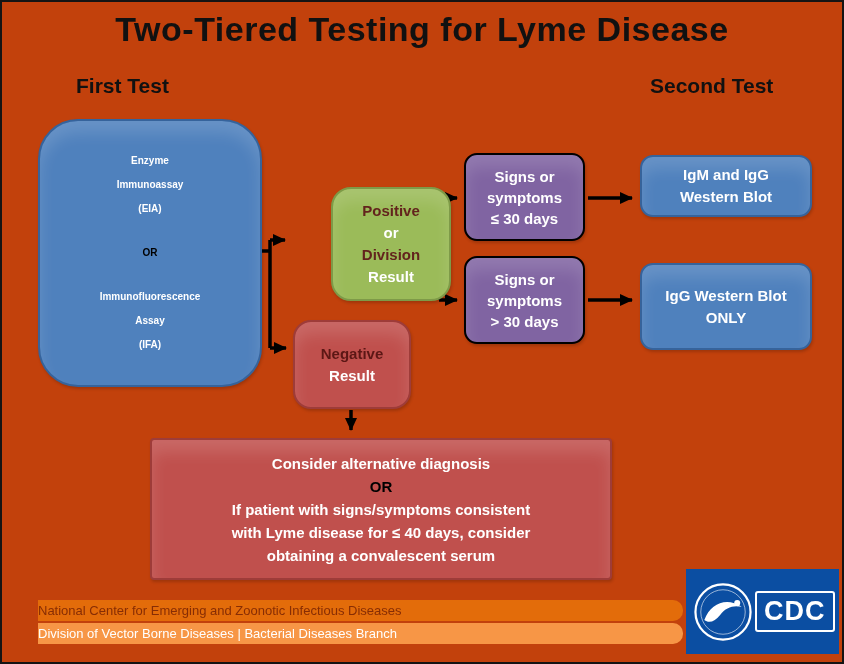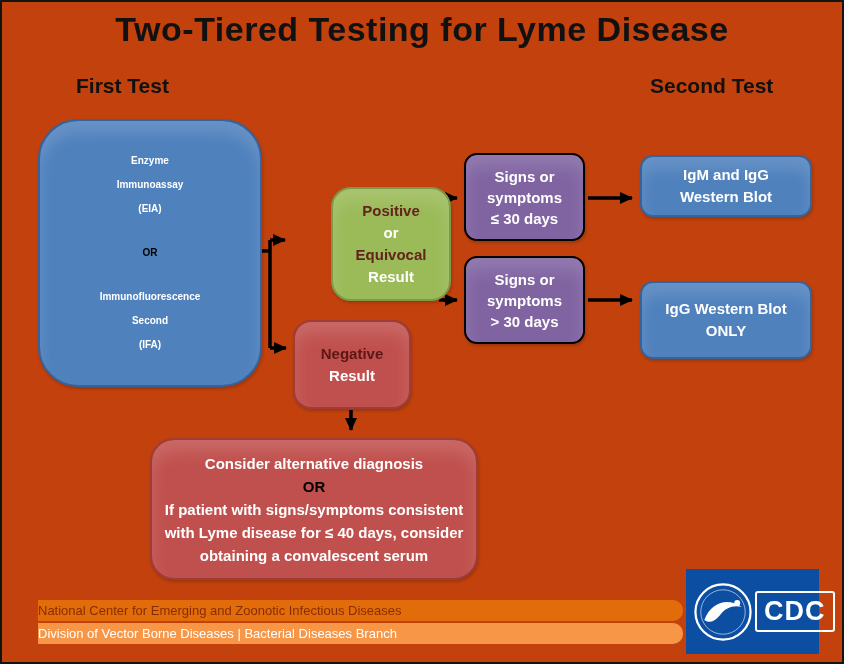--- a/index.html
+++ b/index.html
@@ -61,40 +61,40 @@
   }
   #signs-early-box { top:151px; }
   #signs-late-box  { top:254px; }
 
   .blot-box {
     left:638px; width:172px;
     background:#4f81bd; border:2px solid #36639b; border-radius:13px;
     font-size:15px; line-height:22px;
   }
   #igm-igg-box  { top:153px; height:62px; }
-  #igg-only-box { top:279px; height:78px; }
+  #igg-only-box { top:261px; height:87px; }
 
   #alternative-box {
-    left:148px; top:436px; width:328px; height:142px;
-    background:#c0504d; border:2px solid #9e3c39; border-radius:24px;
+    left:148px; top:436px; width:462px; height:142px;
+    background:#c0504d; border:2px solid #9e3c39; border-radius:4px;
     font-size:15px; line-height:23px;
   }
   #alternative-box .or-line { color:#000; }
 
   .footer-bar {
     position:absolute; left:36px; height:21px; width:645px;
     border-radius:0 10px 10px 0;
     font-size:13px; line-height:21px; padding-left:0;
     white-space:nowrap; overflow:hidden;
   }
   #footer-bar-1 { top:598px; background:#e36c0a; color:#872d04; font-weight:400; }
   #footer-bar-2 { top:621px; background:#f79646; color:#ffffff; font-weight:400; }
 
   #cdc-logo {
-    position:absolute; left:684px; top:567px; width:133px; height:85px;
+    position:absolute; left:684px; top:567px; width:153px; height:85px;
     background:#0b4ea2; display:flex; align-items:center;
     justify-content:space-between; padding:0 9px 0 5px; z-index:5;
   }
   #cdc-logo .seal { width:64px; height:64px; flex:0 0 auto; }
   #cdc-logo .cdc-text {
     color:#fff; font-weight:800; font-size:27px; letter-spacing:1px;
     border:2px solid #fff; border-radius:3px; padding:3px 7px;
   }
 </style>
 </head>
@@ -127,28 +127,28 @@
       <path d="M349,408 L349,428" marker-end="url(#ah)"></path>
     </g>
   </svg>
 
   <div class="box" id="eia-box">
     <span class="line">Enzyme</span>
     <span class="line">Immunoassay</span>
     <span class="line">(EIA)</span>
     <span class="line or-line">OR</span>
     <span class="line">Immunofluorescence</span>
-    <span class="line">Second</span>
+    <span class="line">Assay</span>
     <span class="line">(IFA)</span>
   </div>
 
   <div class="box" id="positive-box">
     <span class="line accent-dark">Positive</span>
     <span class="line">or</span>
-    <span class="line accent-dark">Equivocal</span>
+    <span class="line accent-dark">Division</span>
     <span class="line">Result</span>
   </div>
 
   <div class="box" id="negative-box">
     <span class="line accent-maroon">Negative</span>
     <span class="line">Result</span>
   </div>
 
   <div class="box signs-box" id="signs-early-box">
     <span class="line">Signs or</span>

